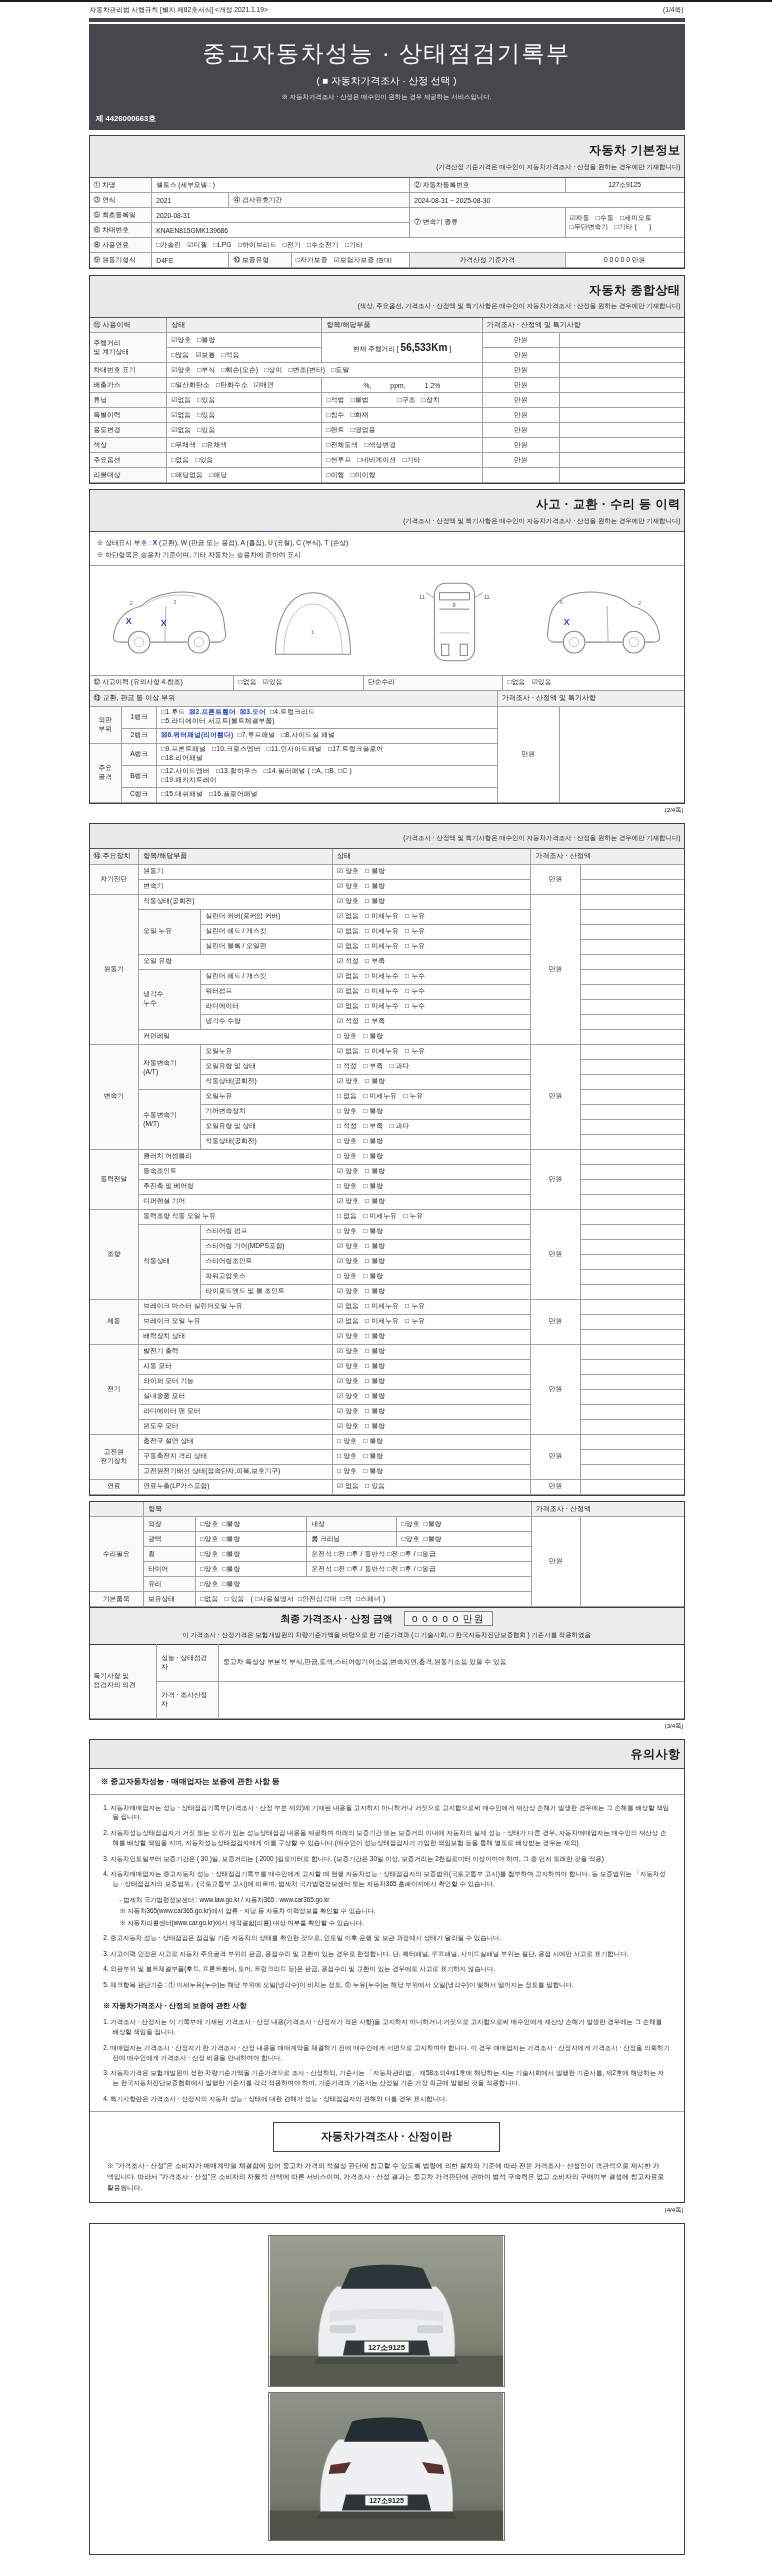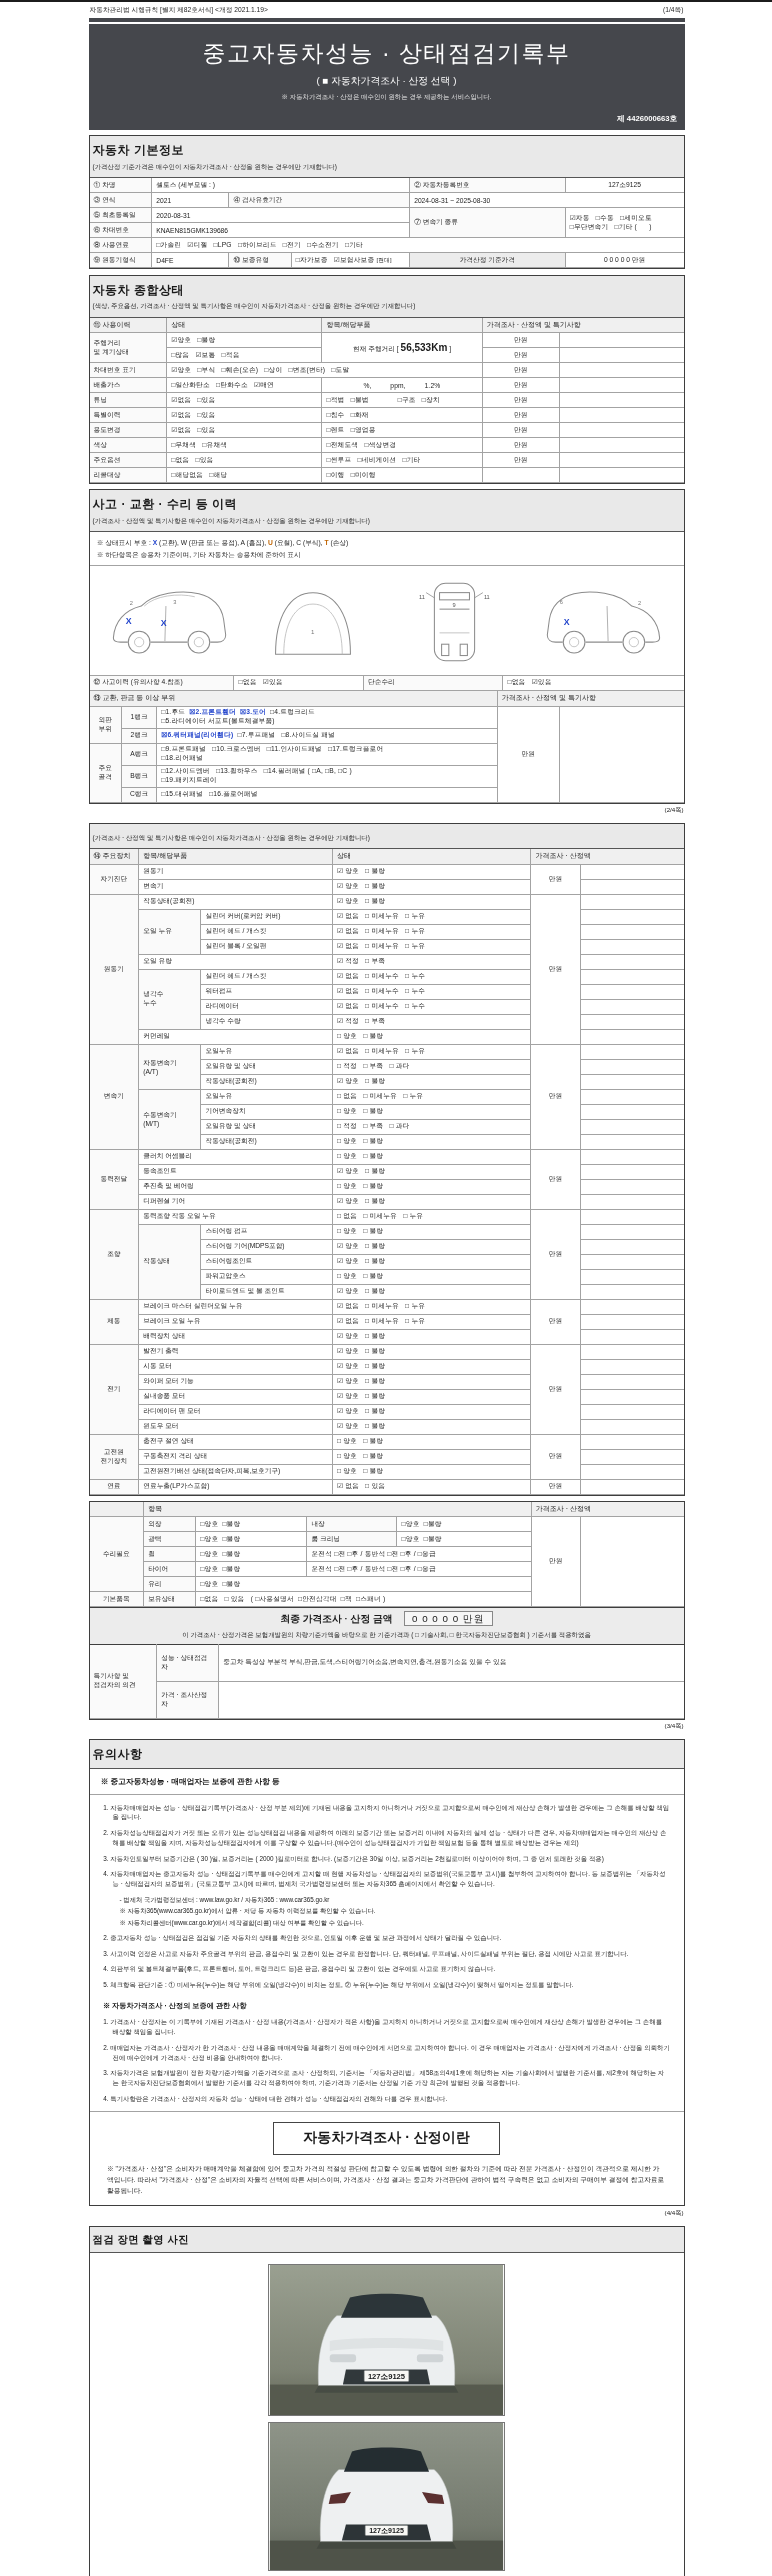--- a/index.html
+++ b/index.html
@@ -6,23 +6,23 @@
 html,body{margin:0;padding:0}
 body{width:773px;background:#fff;color:#1a1a1a;font-family:"Liberation Sans",sans-serif}
 .topedge{height:2.1px;background:#1c1c1c}
 .doc{width:596px;margin:0 auto;padding:2.1px 0 10.3px}
 .meta{display:flex;justify-content:space-between;font-size:6.7px;color:#222;padding:1.5px 1px 3.1px}
 .hdrstrip{height:4.1px;background:#45474c;margin:0 0 2.6px}
 .hdr{background:#45474c;color:#fff;text-align:center;position:relative;padding:13.4px 7.2px 4.1px}
 .hdr .t{font-size:23px;font-weight:normal;letter-spacing:1.5px}
 .hdr .s{font-size:9.8px;margin-top:6.2px}
 .hdr .n{font-size:6.4px;color:#e8e8e8;margin-top:5.2px}
-.hdr .d{text-align:right;font-size:7.7px;font-weight:bold;margin-top:11.3px;padding-bottom:2.1px}
+.hdr .d{text-align:left;font-size:7.7px;font-weight:bold;margin-top:11.3px;padding-bottom:2.1px}
 .bx{border:1px solid #3e3e3e;margin-top:5.2px;background:#fff}
-.band{background:#e9e9e9;border-bottom:0.5px solid #555;text-align:left;padding:6.2px 3.1px 5.2px}
+.band{background:#e9e9e9;border-bottom:0.5px solid #555;text-align:right;padding:6.2px 3.1px 5.2px}
 .band .bt{font-size:12px;font-weight:bold;letter-spacing:0.5px}
 .band .bs{font-size:6.4px;margin-top:3.6px;color:#222}
 table{border-collapse:collapse;width:100%;table-layout:fixed}
 td{border:0.5px solid #a3a3a3;font-size:6.7px;padding:1.5px 4.1px;height:15px;white-space:pre-wrap;overflow:hidden;vertical-align:middle}
 tr:first-child td{border-top:none}
 td:first-child{border-left:none}
 td:last-child{border-right:none}
 .lab{background:#fafafa}
 .hcell{background:#f0f0f0;font-size:7px}
 .cen{text-align:center}
@@ -40,21 +40,21 @@
 .finalrow{border-top:1px solid #3e3e3e;background:#ececec;text-align:center;padding:5.2px 4.1px 4.1px}
 .finalrow .fl{font-size:9.8px;font-weight:bold;margin-right:11.3px}
 .finalrow .fa{font-size:9.8px;letter-spacing:1px;border:0.5px solid #888;background:#f6f6f6;padding:1px 7.2px}
 .finalnote{font-size:6.4px;margin-top:4.1px}
 .noticewrap{padding:2.1px 0 0}
 .sec1{font-size:7.7px;font-weight:bold;padding:7.2px 11.3px;border-bottom:0.5px solid #a3a3a3}
 .np{font-size:6.4px;line-height:1.55;margin:5.7px 0;padding:0 13.4px 0 23px;text-indent:-9.3px}
 .ns{font-size:6.3px;line-height:1.5;margin:2.1px 0;padding:0 13.4px 0 30px;color:#222}
 .sec2{font-size:7.2px;font-weight:bold;padding:5.2px 13.4px 1px}
 .defbox{border-top:0.5px solid #a3a3a3;margin-top:7.2px;padding:10.3px 17.5px 9.3px}
-.defbox .dbt{width:227px;margin:0 auto;border:0.5px solid #444;text-align:center;font-size:14px;font-weight:bold;padding:6.2px 0}
+.defbox .dbt{width:227px;margin:0 auto;border:0.5px solid #444;text-align:center;font-size:11px;font-weight:bold;padding:6.2px 0}
 .defbox .dbx{font-size:6.7px;line-height:1.65;margin-top:8.2px}
 .photowrap{padding:6.2px 0 7.2px;text-align:center}
 .photo{display:block;margin:5.2px auto;border:0.5px solid #777}
 </style>
 </head>
 <body>
 
 <div class="topedge"></div>
 <div class="doc">
 
@@ -712,23 +712,20 @@
       <p class="np">4.  특기사항란은 가격조사 · 산정자의 자동차 성능 · 상태에 대한 견해가 성능 · 상태점검자의 견해와 다를 경우 표시합니다.</p>
       <div class="defbox">
         <div class="dbt">자동차가격조사 · 산정이란</div>
         <div class="dbx">※ "가격조사 · 산정"은 소비자가 매매계약을 체결함에 있어 중고차 가격의 적절성 판단에 참고할 수 있도록 법령에 의한 절차와 기준에 따라 전문 가격조사 · 산정인이 객관적으로 제시한 가액입니다. 따라서 "가격조사 · 산정"은 소비자의 자율적 선택에 따른 서비스이며, 가격조사 · 산정 결과는 중고차 가격판단에 관하여 법적 구속력은 없고 소비자의 구매여부 결정에 참고자료로 활용됩니다.</div>
       </div>
     </div>
   </div>
   <div class="pmark">(4/4쪽)</div>
 
   <div class="bx">
-    <div class="band">
-      <div class="bt" style="font-size:10.3px">점검 장면 촬영 사진</div>
-    </div>
     <div class="photowrap">
       <svg class="photo" width="237" height="152" viewBox="0 0 460 296">
         <defs>
           <linearGradient id="garb" x1="0" y1="0" x2="0" y2="1">
             <stop offset="0" stop-color="#9aa091"></stop>
               <stop offset="0.7" stop-color="#7e8374"></stop>
               <stop offset="1" stop-color="#5f6356"></stop>
           </linearGradient>
         </defs>
         <rect width="460" height="296" fill="url(#garb)"></rect>

